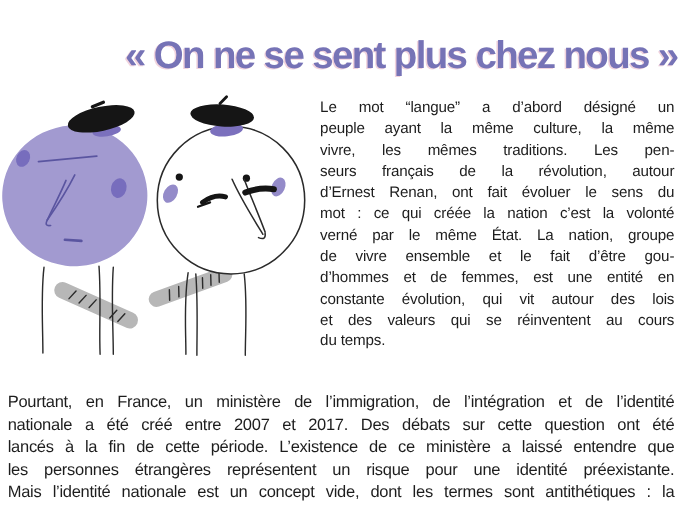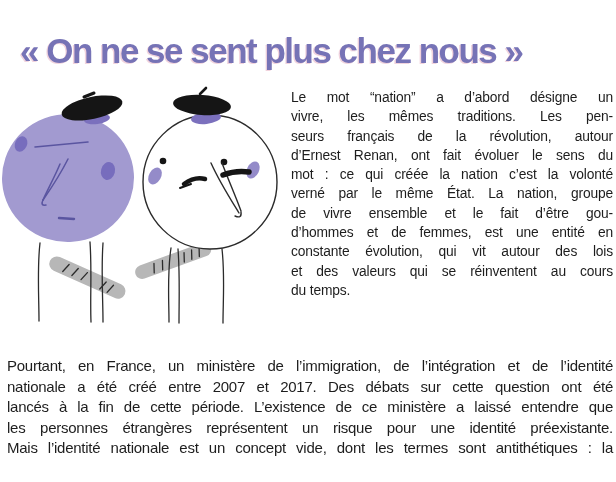--- a/index.html
+++ b/index.html
@@ -4,21 +4,21 @@
 <style>
   html,body{margin:0;padding:0;}
   body{
     width:616px;height:482px;position:relative;overflow:hidden;
     background:var(--background,#fff);
     font-family:"Liberation Sans", sans-serif;
     color:var(--text,#1d1d1d);
   }
   .page-title{
     position:absolute;top:8px;left:0;right:0;
-    text-align:left;
+    text-align:right;
     font-size:35px;font-weight:bold;letter-spacing:-1.5px;
     color:var(--title,#7673b6);
     text-shadow:-1.3px 1px 0 rgba(227,168,188,0.5);
     white-space:nowrap;
     padding-left:20px;
   }
   .illustration{
     position:absolute;left:0;top:85px;width:290px;height:270px;
   }
   .column{
@@ -120,21 +120,22 @@
     <g stroke="var(--beret-black)" fill="none" stroke-linecap="round">
       <path d="M184,99 q11,-8 21,-5" stroke-width="4.5"></path>
       <path d="M180,103 l11,-4" stroke-width="2"></path>
       <path d="M223,90 q13,-5 26,-3" stroke-width="5.5"></path>
     </g>
   </g>
 </svg>
 
 <div class="column">
   <div class="column-text">
-      <div class="jline">Le mot “nation” a d’abord désigne un</div>
+      <div class="jline">Le mot “langue” a d’abord désigné un</div>
+      <div class="jline">peuple ayant la même culture, la même</div>
       <div class="jline">vivre, les mêmes traditions. Les pen-</div>
       <div class="jline">seurs français de la révolution, autour</div>
       <div class="jline">d’Ernest Renan, ont fait évoluer le sens du</div>
       <div class="jline">mot : ce qui créée la nation c’est la volonté</div>
       <div class="jline">verné par le même État. La nation, groupe</div>
       <div class="jline">de vivre ensemble et le fait d’être gou-</div>
       <div class="jline">d’hommes et de femmes, est une entité en</div>
       <div class="jline">constante évolution, qui vit autour des lois</div>
       <div class="jline">et des valeurs qui se réinventent au cours</div>
       <div class="jline last-line">du temps.</div>

